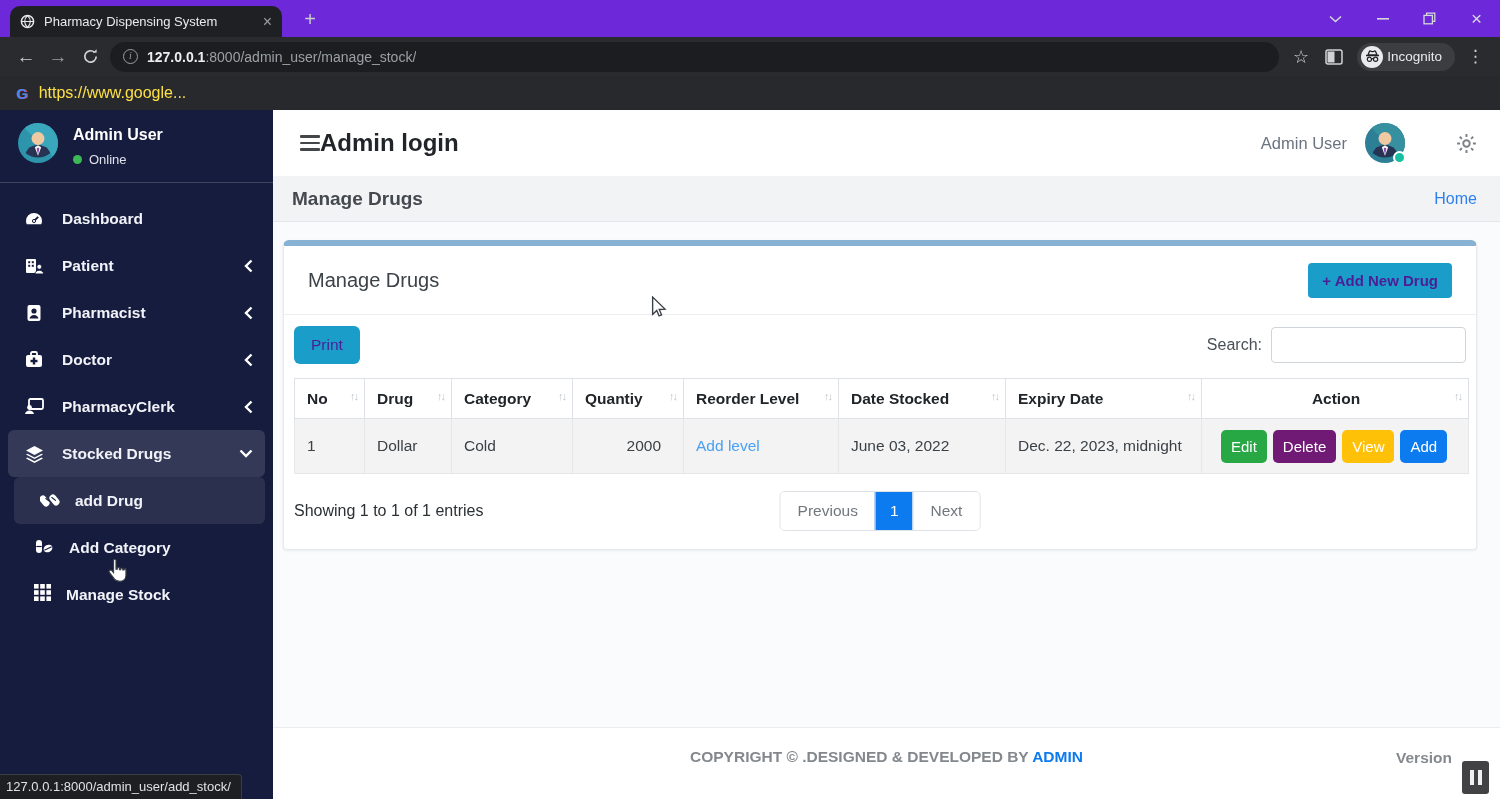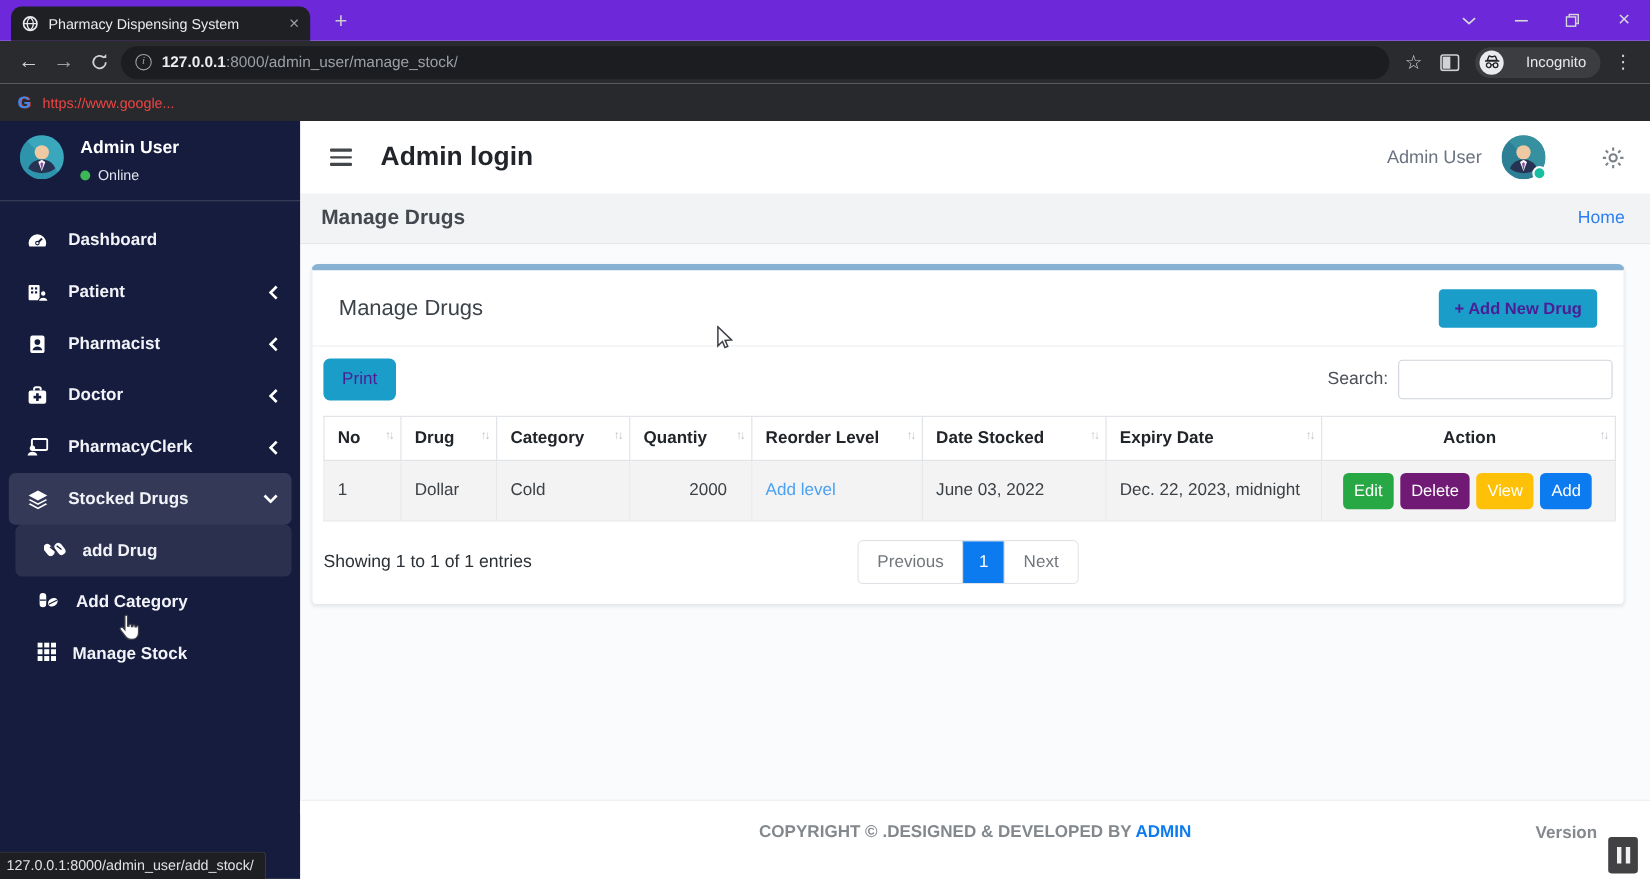--- a/index.html
+++ b/index.html
@@ -28,30 +28,30 @@
   .navbtn.fwd { color:#9aa0a6; }
   .urlpill { flex:1; height:30px; margin:0 6px 0 4px; background:#1c1d20; border-radius:15px;
     display:flex; align-items:center; gap:9px; padding:0 13px; }
   .info-badge { width:15px; height:15px; border:1.6px solid #9aa0a6; border-radius:50%;
     color:#9aa0a6; font-size:10px; line-height:12px; text-align:center; font-style:italic;
     font-family:"Liberation Serif", serif; flex:0 0 auto; }
   .url-host { color:#eceef1; font-size:14px; font-weight:bold; }
   .url-path { color:#9aa0a6; font-size:14px; }
   .star { color:#cfd1d5; font-size:18px; margin:0 8px; }
   .panelbtn { margin:0 8px; display:flex; }
-  .incog { display:flex; align-items:center; gap:20px; background:#3c3d41;
+  .incog { display:flex; align-items:center; gap:4px; background:#3c3d41;
     border-radius:16px; padding:3px 13px 3px 4px; margin:0 6px; }
   .incog-circle { width:22px; height:22px; border-radius:50%; background:#e8eaed;
     display:flex; align-items:center; justify-content:center; }
   .incog-label { color:#e8eaed; font-size:13.5px; }
   .dots { color:#cfd1d5; font-size:17px; margin:0 6px; letter-spacing:0; }
   .bookmarks { height:34px; background:#28292c; display:flex; align-items:center; padding:0 16px; gap:11px; }
   .g-glyph { color:#4285F4; font-weight:bold; font-size:15px;
     text-shadow:1px 0 0 #ea4335; }
-  .bm-label { color:#ef4444; font-size:13px; }
+  .bm-label { color:#fde047; font-size:16px; }
 
   
   #app { position:absolute; top:110px; left:0; right:0; bottom:0; }
   #sidebar { position:absolute; left:0; top:0; width:273px; height:100%;
     background:#161c3e; color:#eef0f6; }
   .brand { display:flex; align-items:center; gap:15px; padding:13px 18px;
     border-bottom:1px solid rgba(255,255,255,.18); }
   .brand-name { font-size:17px; color:#ccd2e3; }
   .userpanel { display:flex; align-items:flex-start; gap:15px; padding:13px 18px 15px;
     border-bottom:1px solid rgba(255,255,255,.18); }
@@ -67,21 +67,21 @@
   .nav-item.active { background:rgba(255,255,255,.13); }
   .nav-sub { }
   .nav-subitem { display:flex; align-items:center; gap:15px; height:47px; padding:0 12px 0 26px;
     font-size:15.5px; font-weight:bold; color:#f2f3f8; border-radius:6px; }
   .nav-subitem.active { background:rgba(255,255,255,.09); margin-left:6px; }
 
   #main { position:absolute; left:273px; top:0; right:0; bottom:0; }
   .topbar { height:66px; background:#fff; display:flex; align-items:center; padding:0 22px 0 27px; }
   .hamburger { display:flex; flex-direction:column; gap:4px; width:20px; }
   .hamburger span { height:2.4px; background:#44474a; border-radius:1px; }
-  .page-title { font-size:24px; font-weight:bold; color:#212529; margin-left:26px; }
+  .page-title { font-size:24px; font-weight:bold; color:#212529; }
   .topbar-right { margin-left:auto; display:flex; align-items:center; }
   .topbar-user-label { font-size:16.5px; color:#6b7280; margin-right:18px; }
   .avatar-wrap { position:relative; width:40px; height:40px; }
   .status-dot { position:absolute; right:-1px; bottom:-1px; width:13px; height:13px;
     border-radius:50%; background:#17bfa0; border:2px solid #fff; }
   .gear { margin-left:50px; display:flex; }
   .breadcrumb-bar { height:46px; background:#f2f3f5; border-bottom:1px solid #e4e6e9;
     display:flex; align-items:center; padding:0 23px 0 19px; }
   .breadcrumb-title { font-size:19px; font-weight:bold; color:#43494f; }
   .home-link { margin-left:auto; font-size:16px; color:#2d7ff0; }

